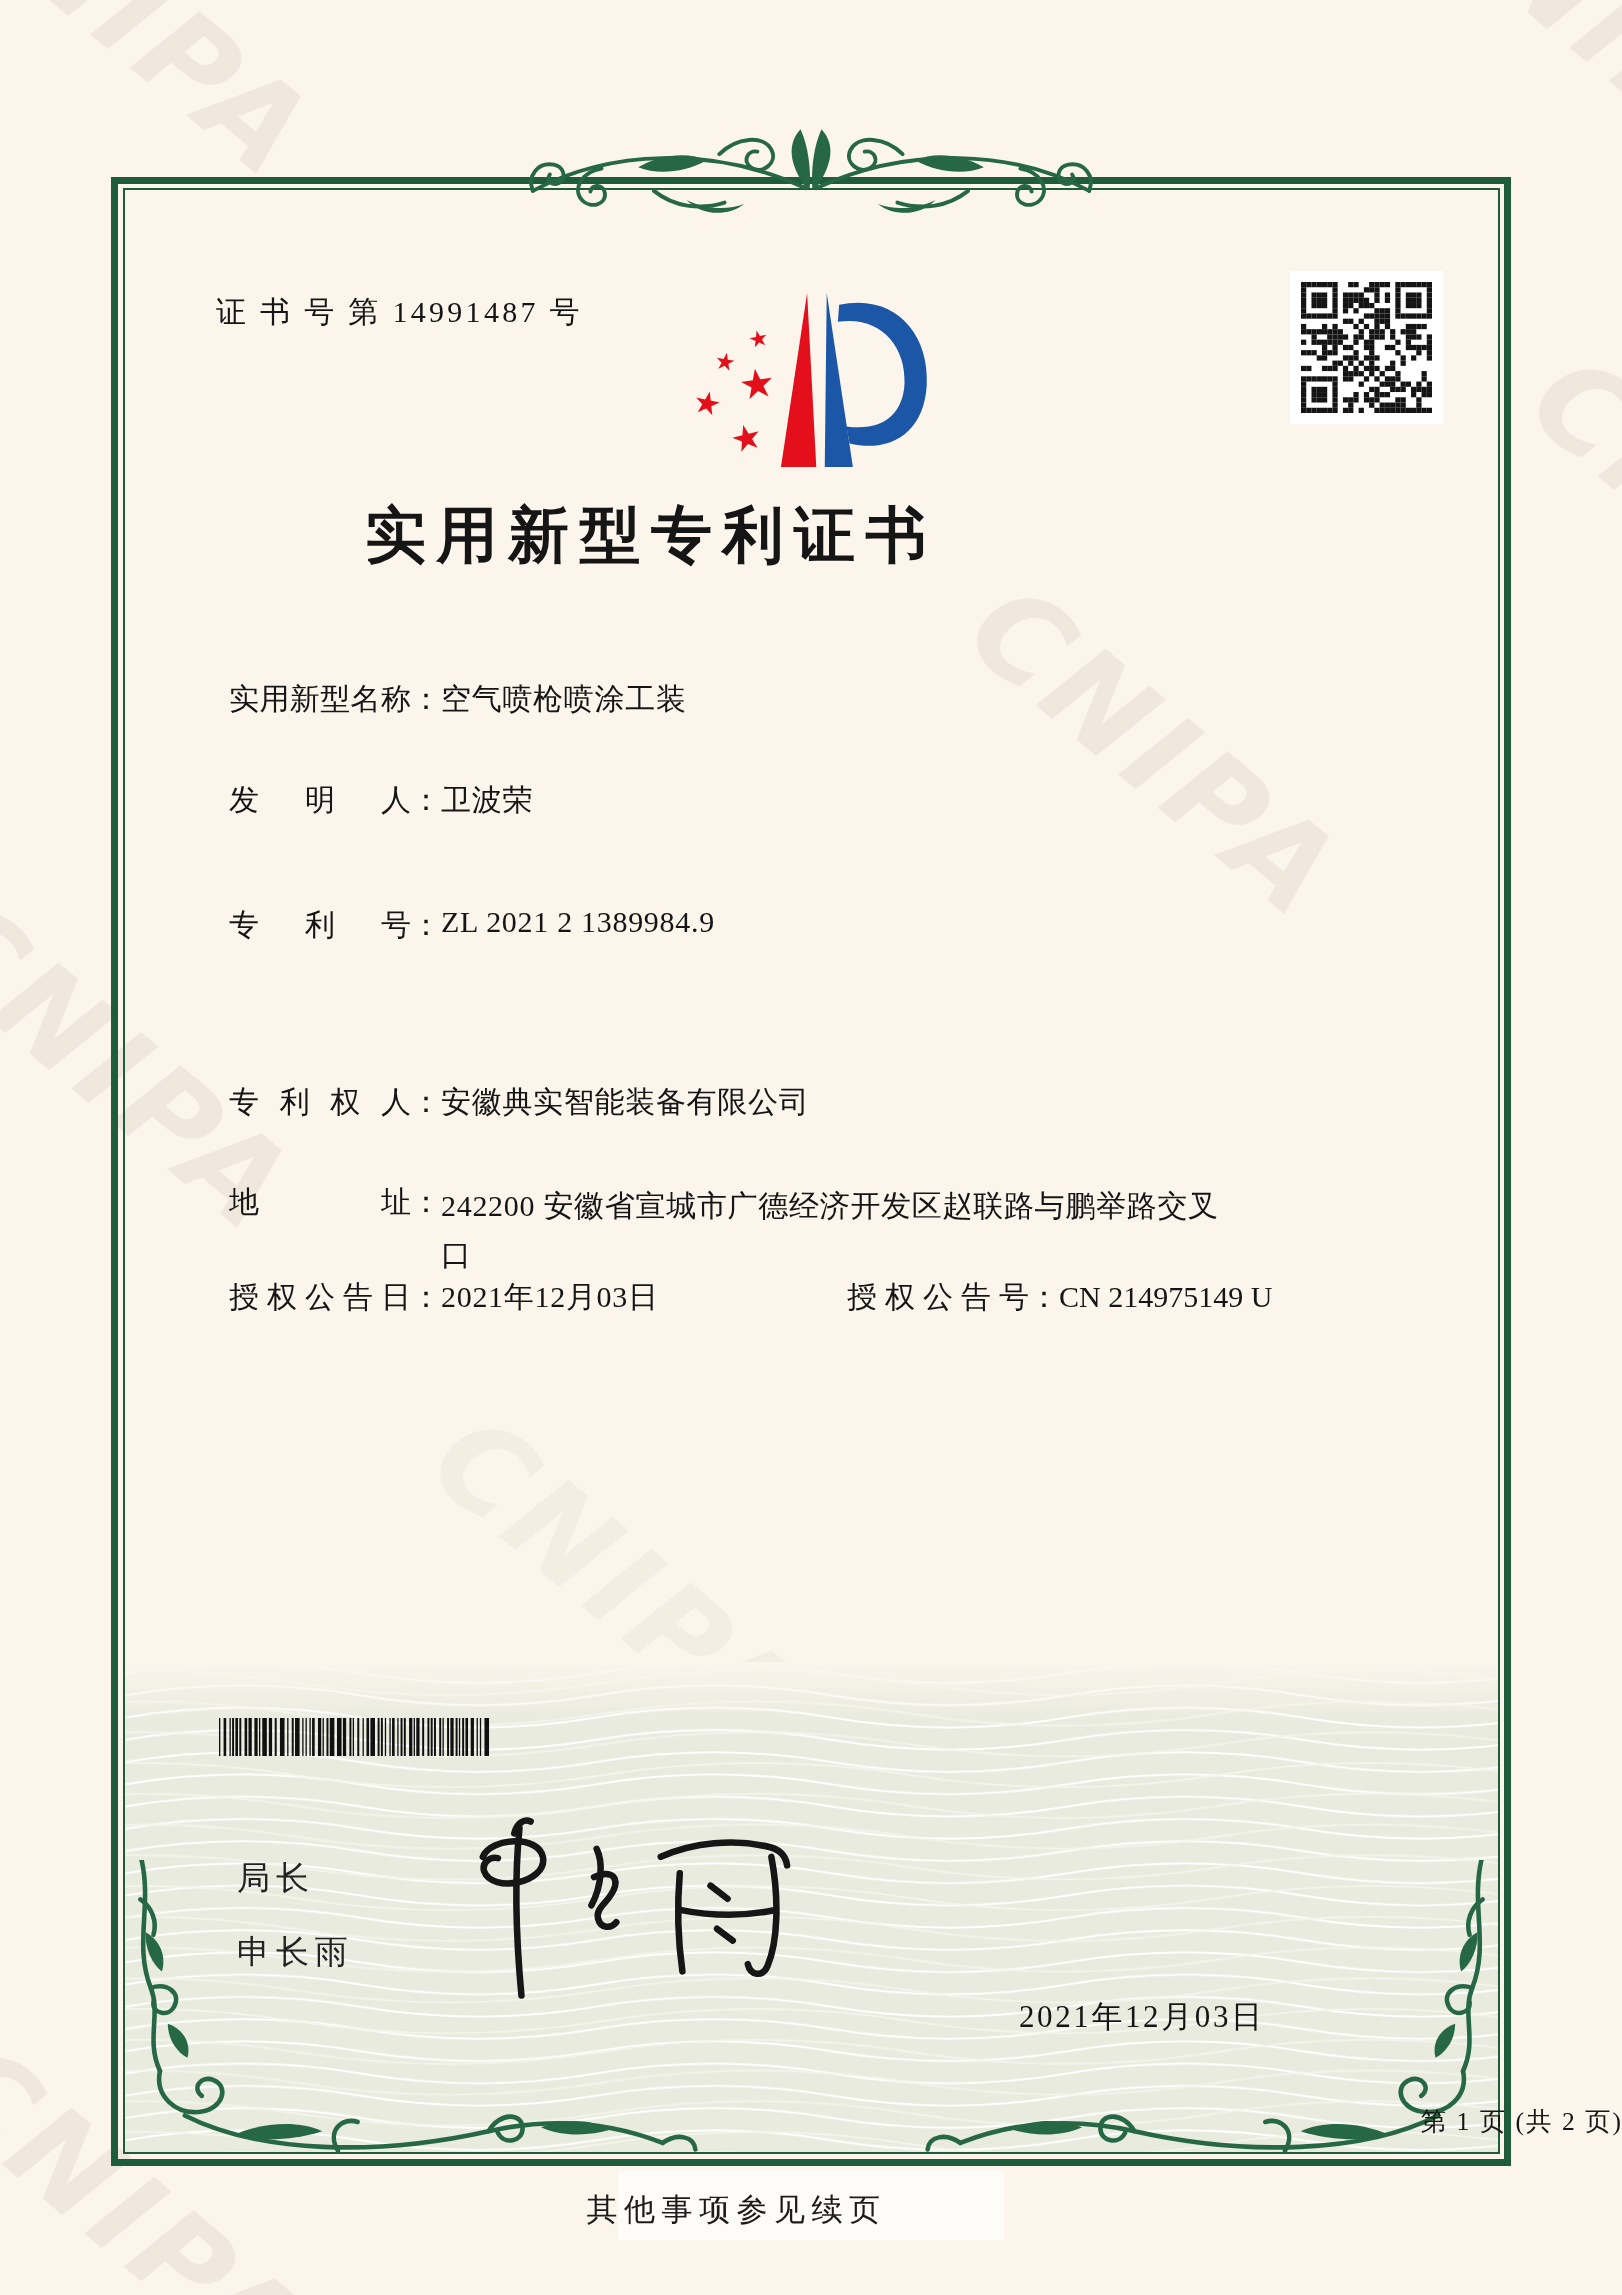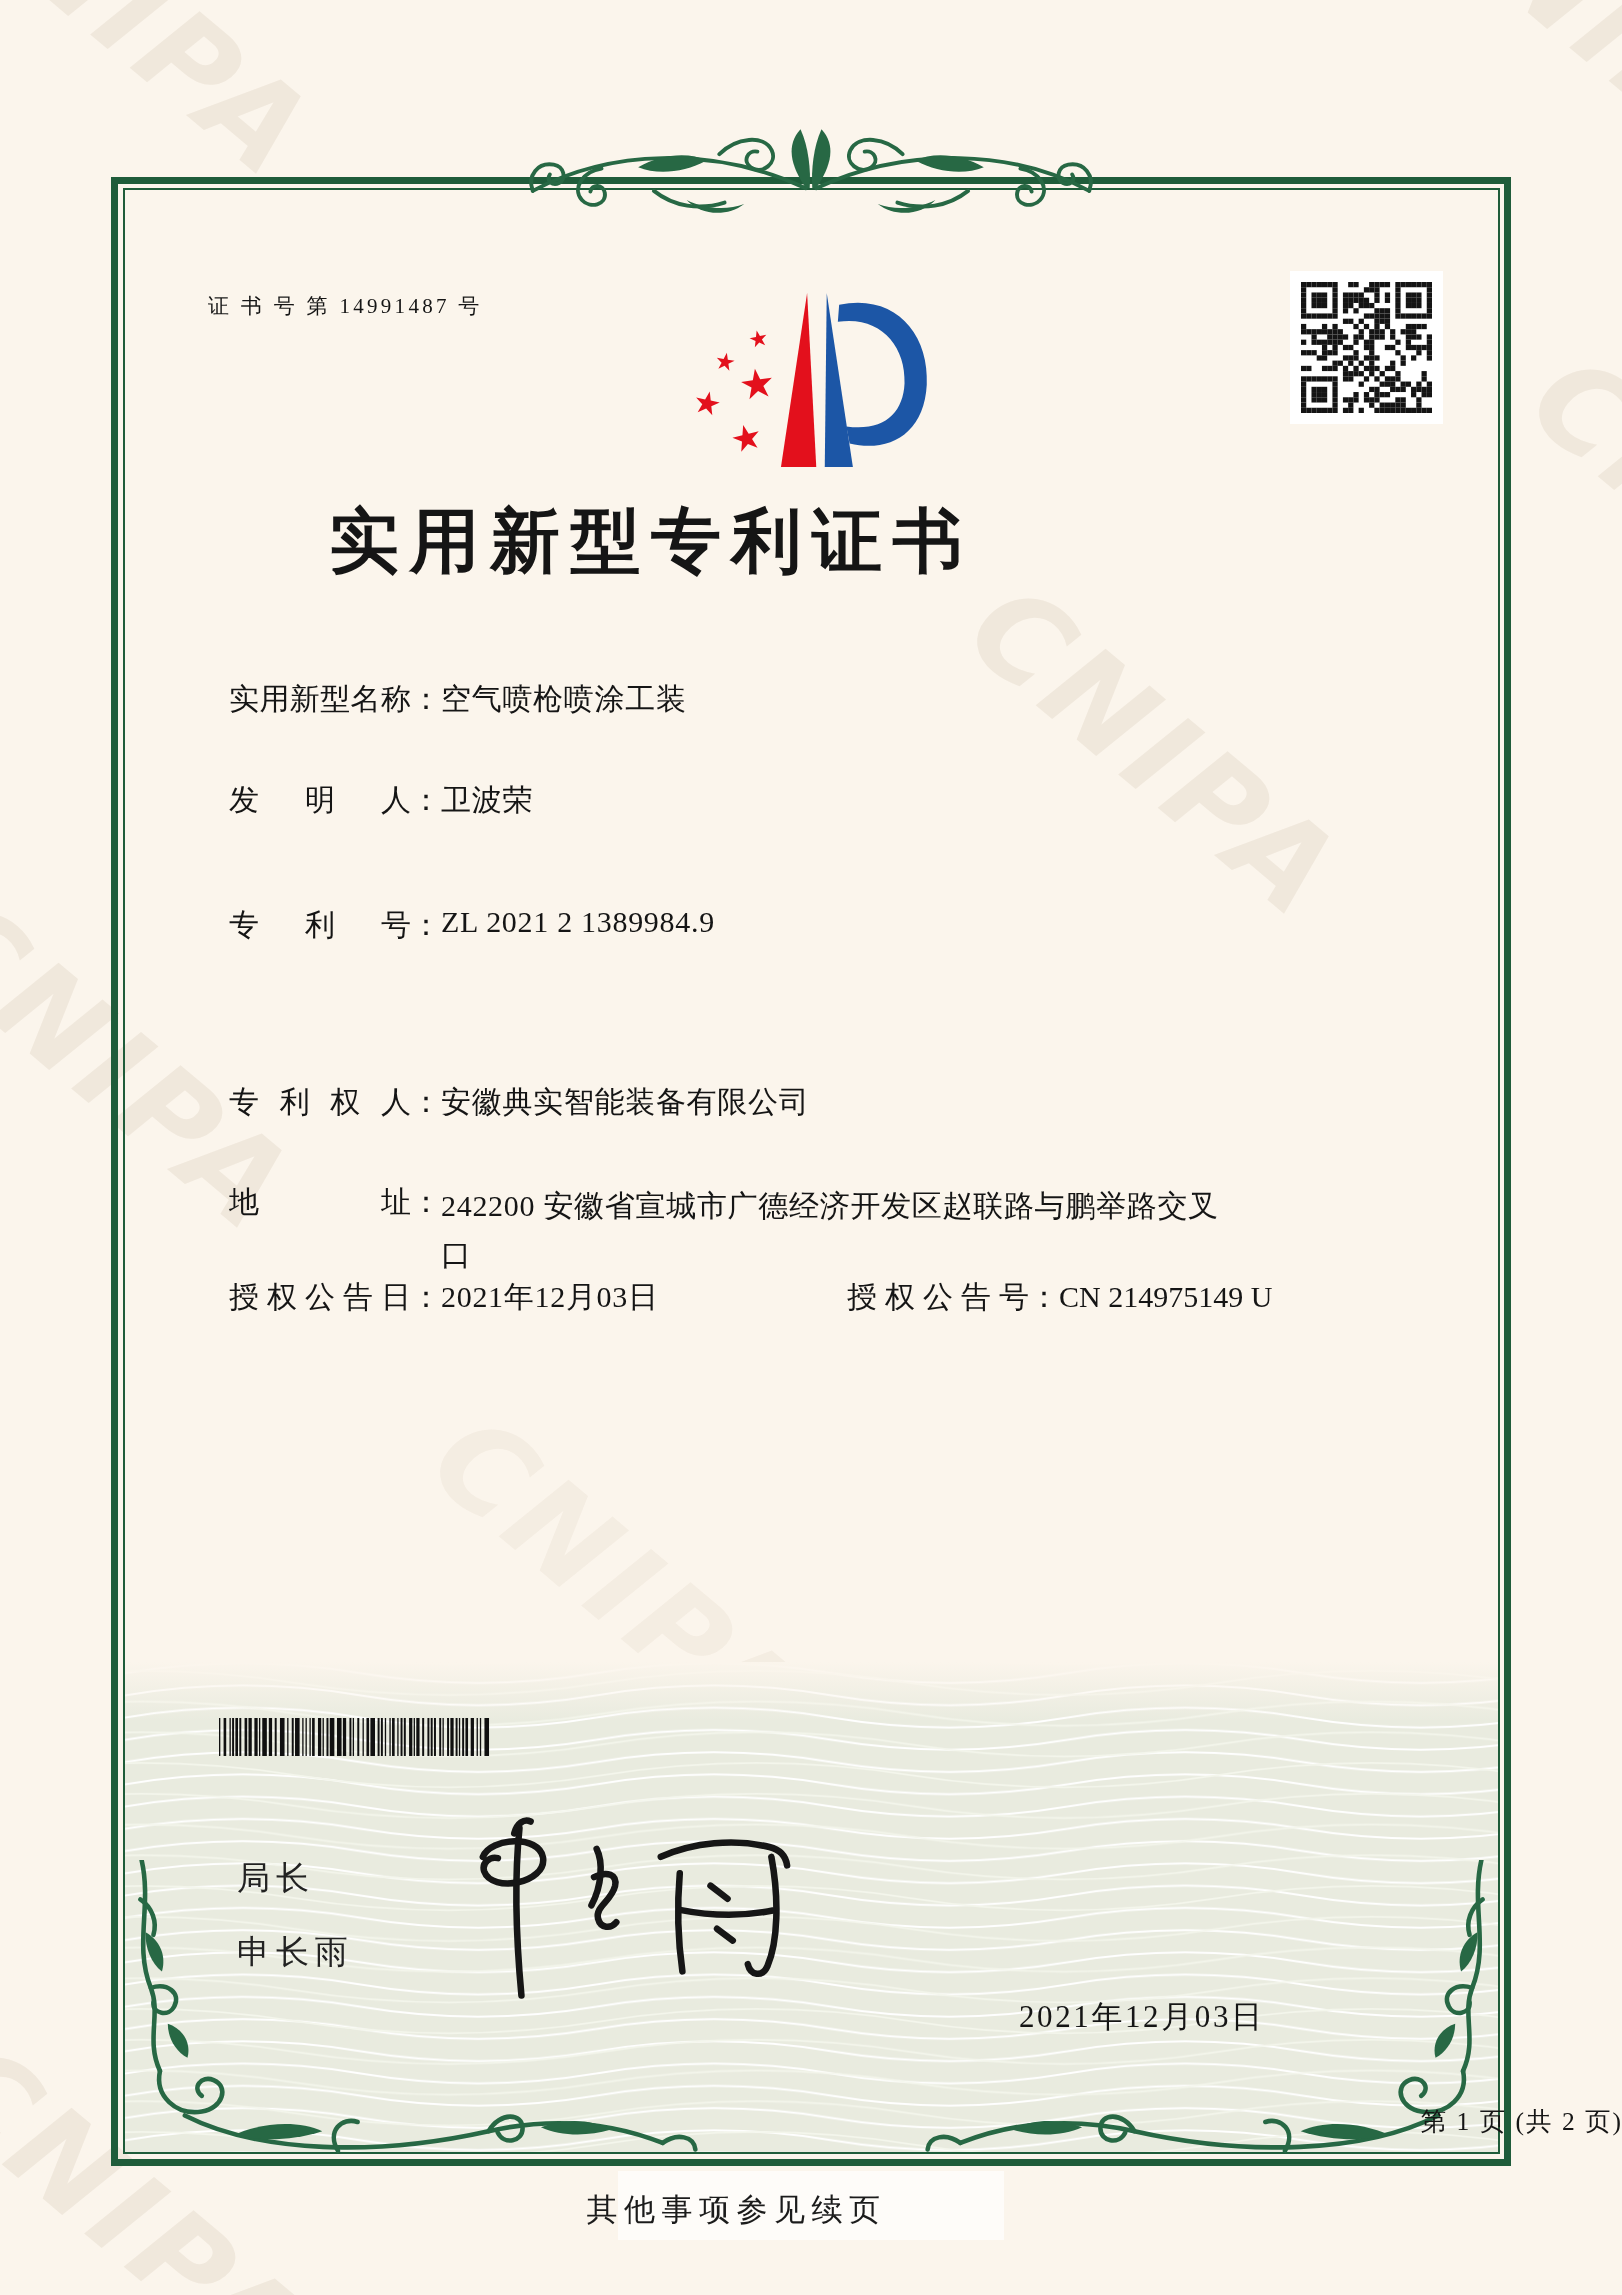--- a/index.html
+++ b/index.html
@@ -30,27 +30,27 @@
   
   .wave-panel{position:absolute;left:125px;top:1662px;width:1373px;height:490px;}
   .wave-fade{position:absolute;left:125px;top:1662px;width:1373px;height:59px;
     background:linear-gradient(to bottom,#fbf5ec 0%,rgba(251,245,236,0) 100%);}
   
   .orn-top{position:absolute;left:523px;top:128px;width:576px;height:110px;}
   .orn-corner{position:absolute;width:576px;height:308px;}
   .orn-bl{left:122px;top:1860px;}
   .orn-br{left:925px;top:1860px;transform:scaleX(-1);}
   
-  .cert-no{position:absolute;left:208px;top:292px;font-size:21px;letter-spacing:3.3px;}
+  .cert-no{position:absolute;left:216px;top:292px;font-size:30px;letter-spacing:3.3px;}
   .logo{position:absolute;left:694px;top:285px;width:255px;height:213px;}
   .logo .star{font-family:"DejaVu Sans",sans-serif;}
   .qr-box{position:absolute;left:1290px;top:271px;width:153px;height:153px;background:#ffffff;}
   .qr-box svg{position:absolute;left:11px;top:11px;}
   .doc-title{position:absolute;left:0;top:495px;width:1302px;text-align:center;
-    font-size:70px;font-weight:bold;letter-spacing:10.5px;}
+    font-size:61px;font-weight:bold;letter-spacing:10.5px;}
   
   .row{position:absolute;left:229px;font-size:30px;white-space:nowrap;}
   .row .lbl{display:inline-block;width:182px;text-align:justify;text-align-last:justify;vertical-align:top;}
   .row .colon{display:inline-block;vertical-align:top;}
   .row .val{display:inline-block;vertical-align:top;letter-spacing:0.7px;}
   .row-addr .val{white-space:normal;width:792px;line-height:1.62;}
   .grant2{position:absolute;left:847px;font-size:30px;white-space:nowrap;}
   
   .body-text{position:absolute;left:226px;top:1334px;width:1186px;
     font-size:29.4px;line-height:50px;text-align:justify;}

